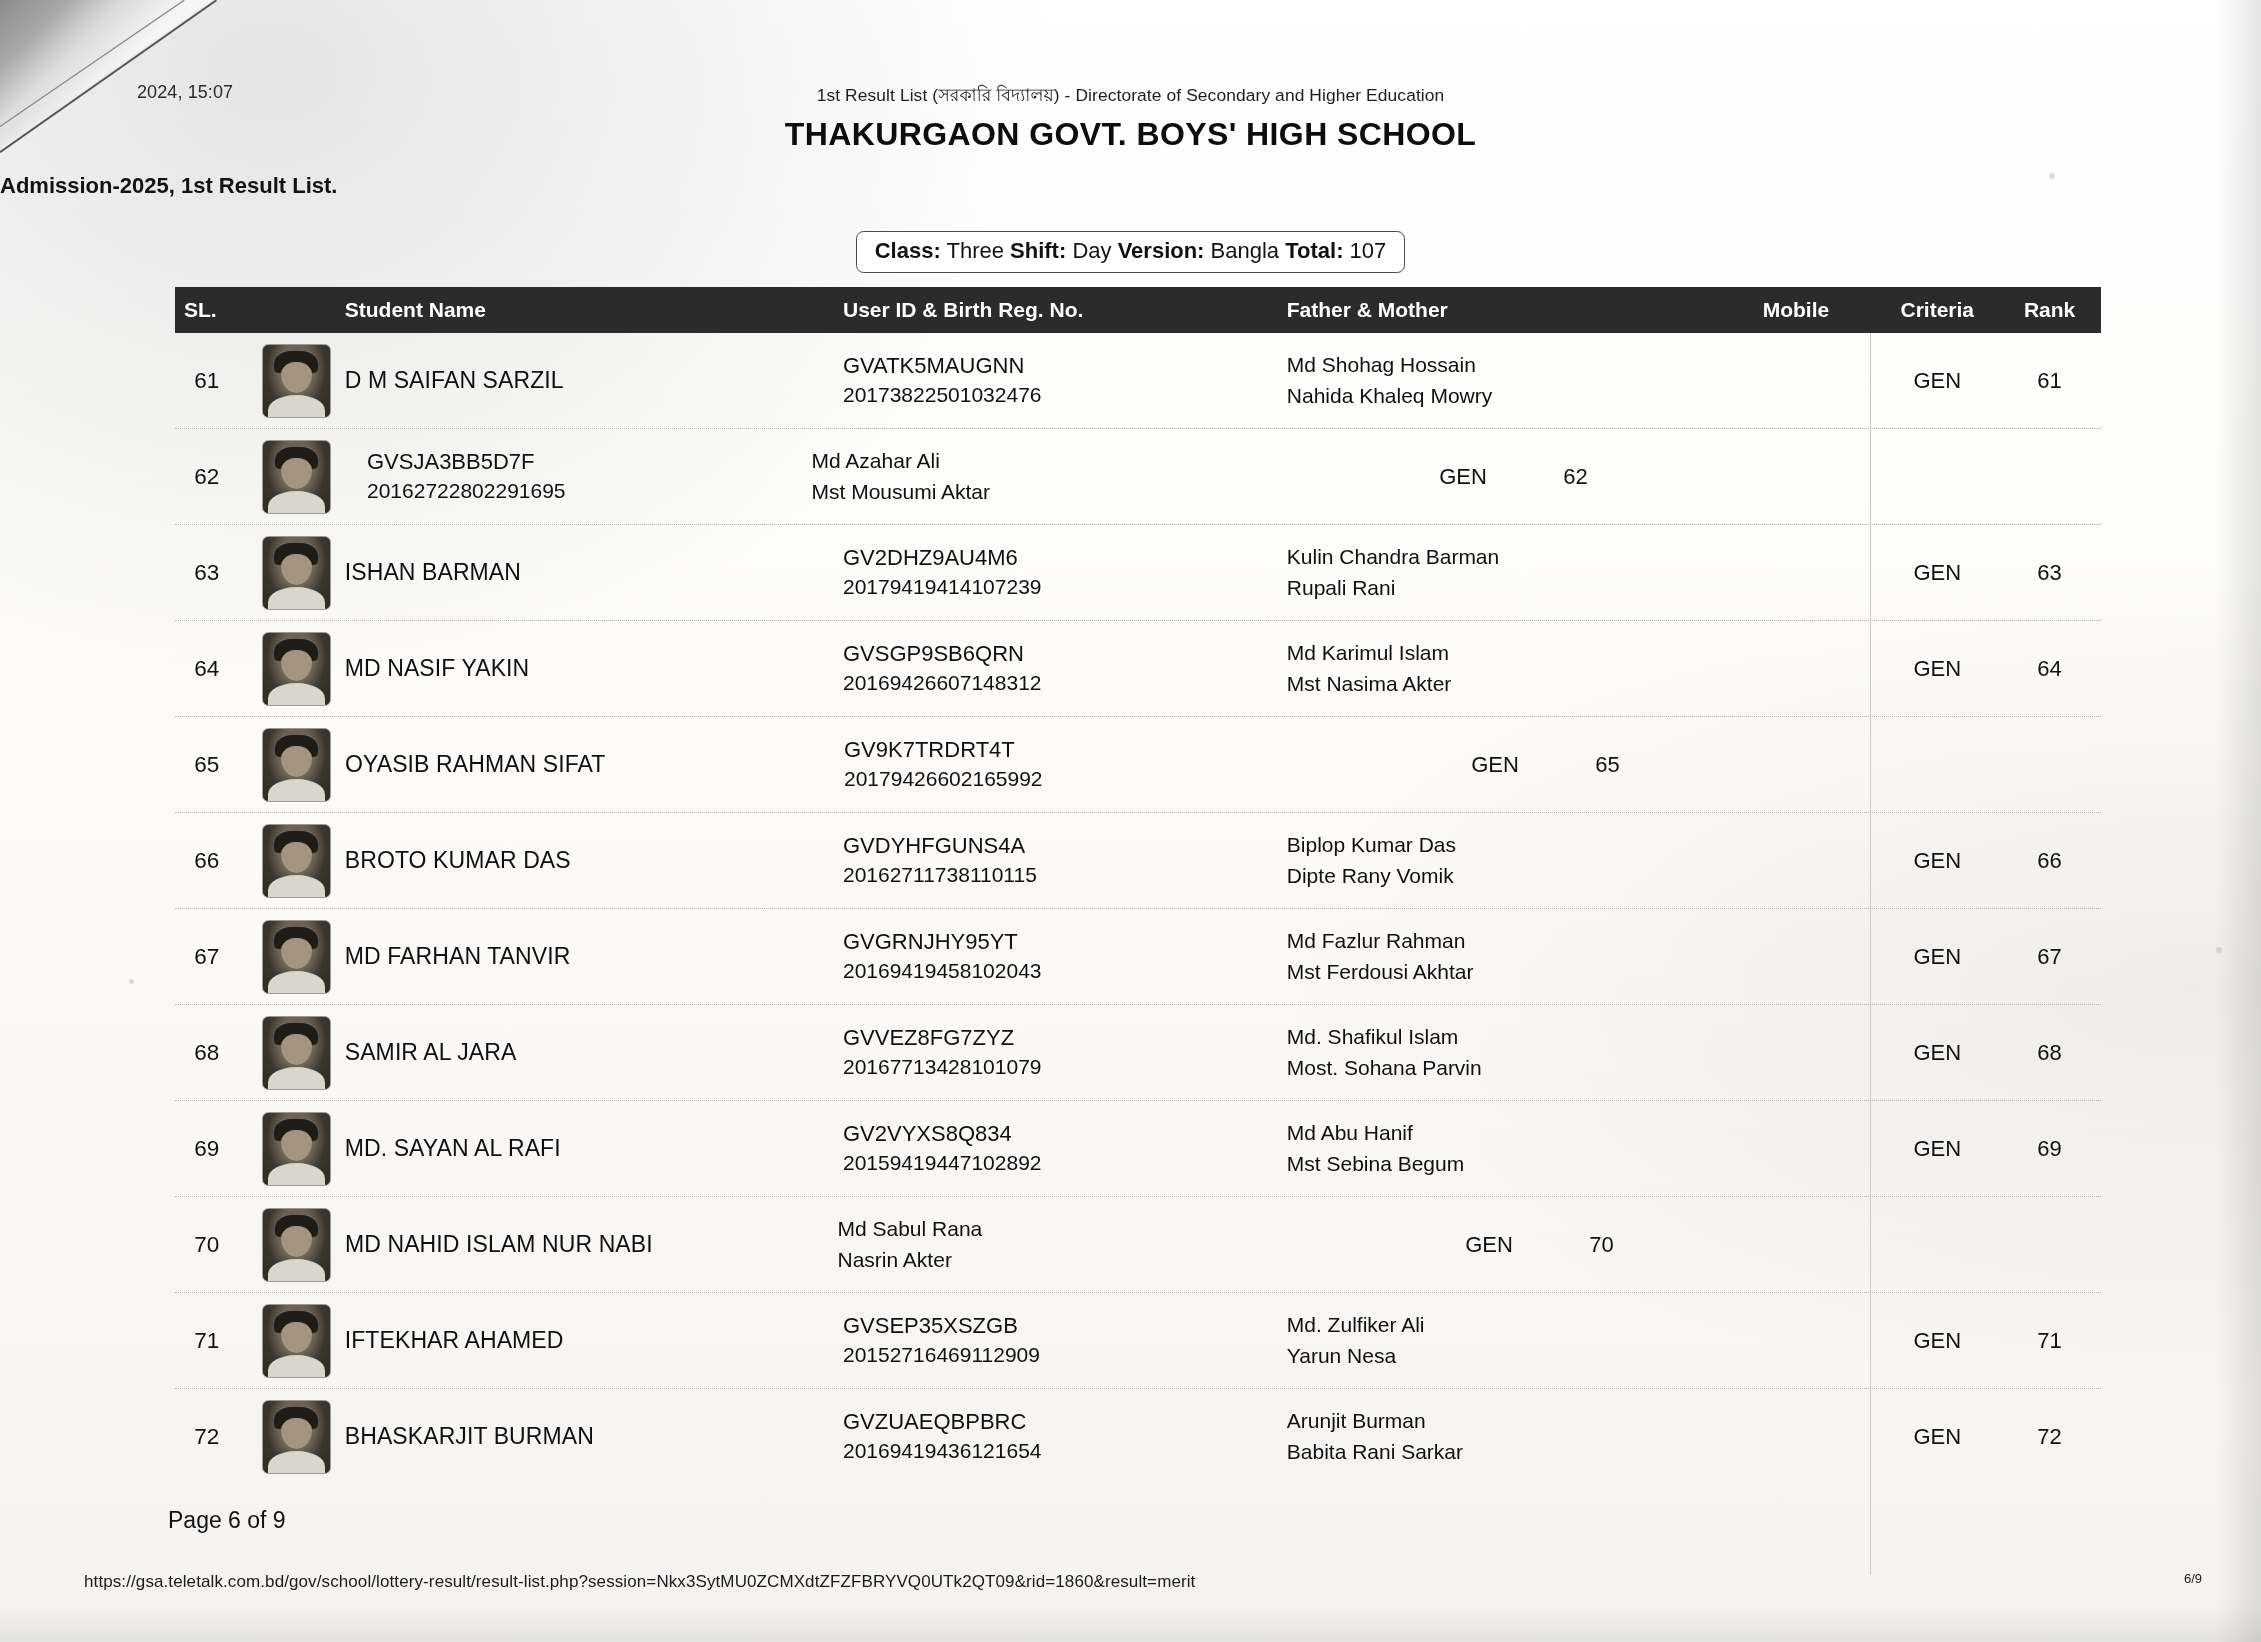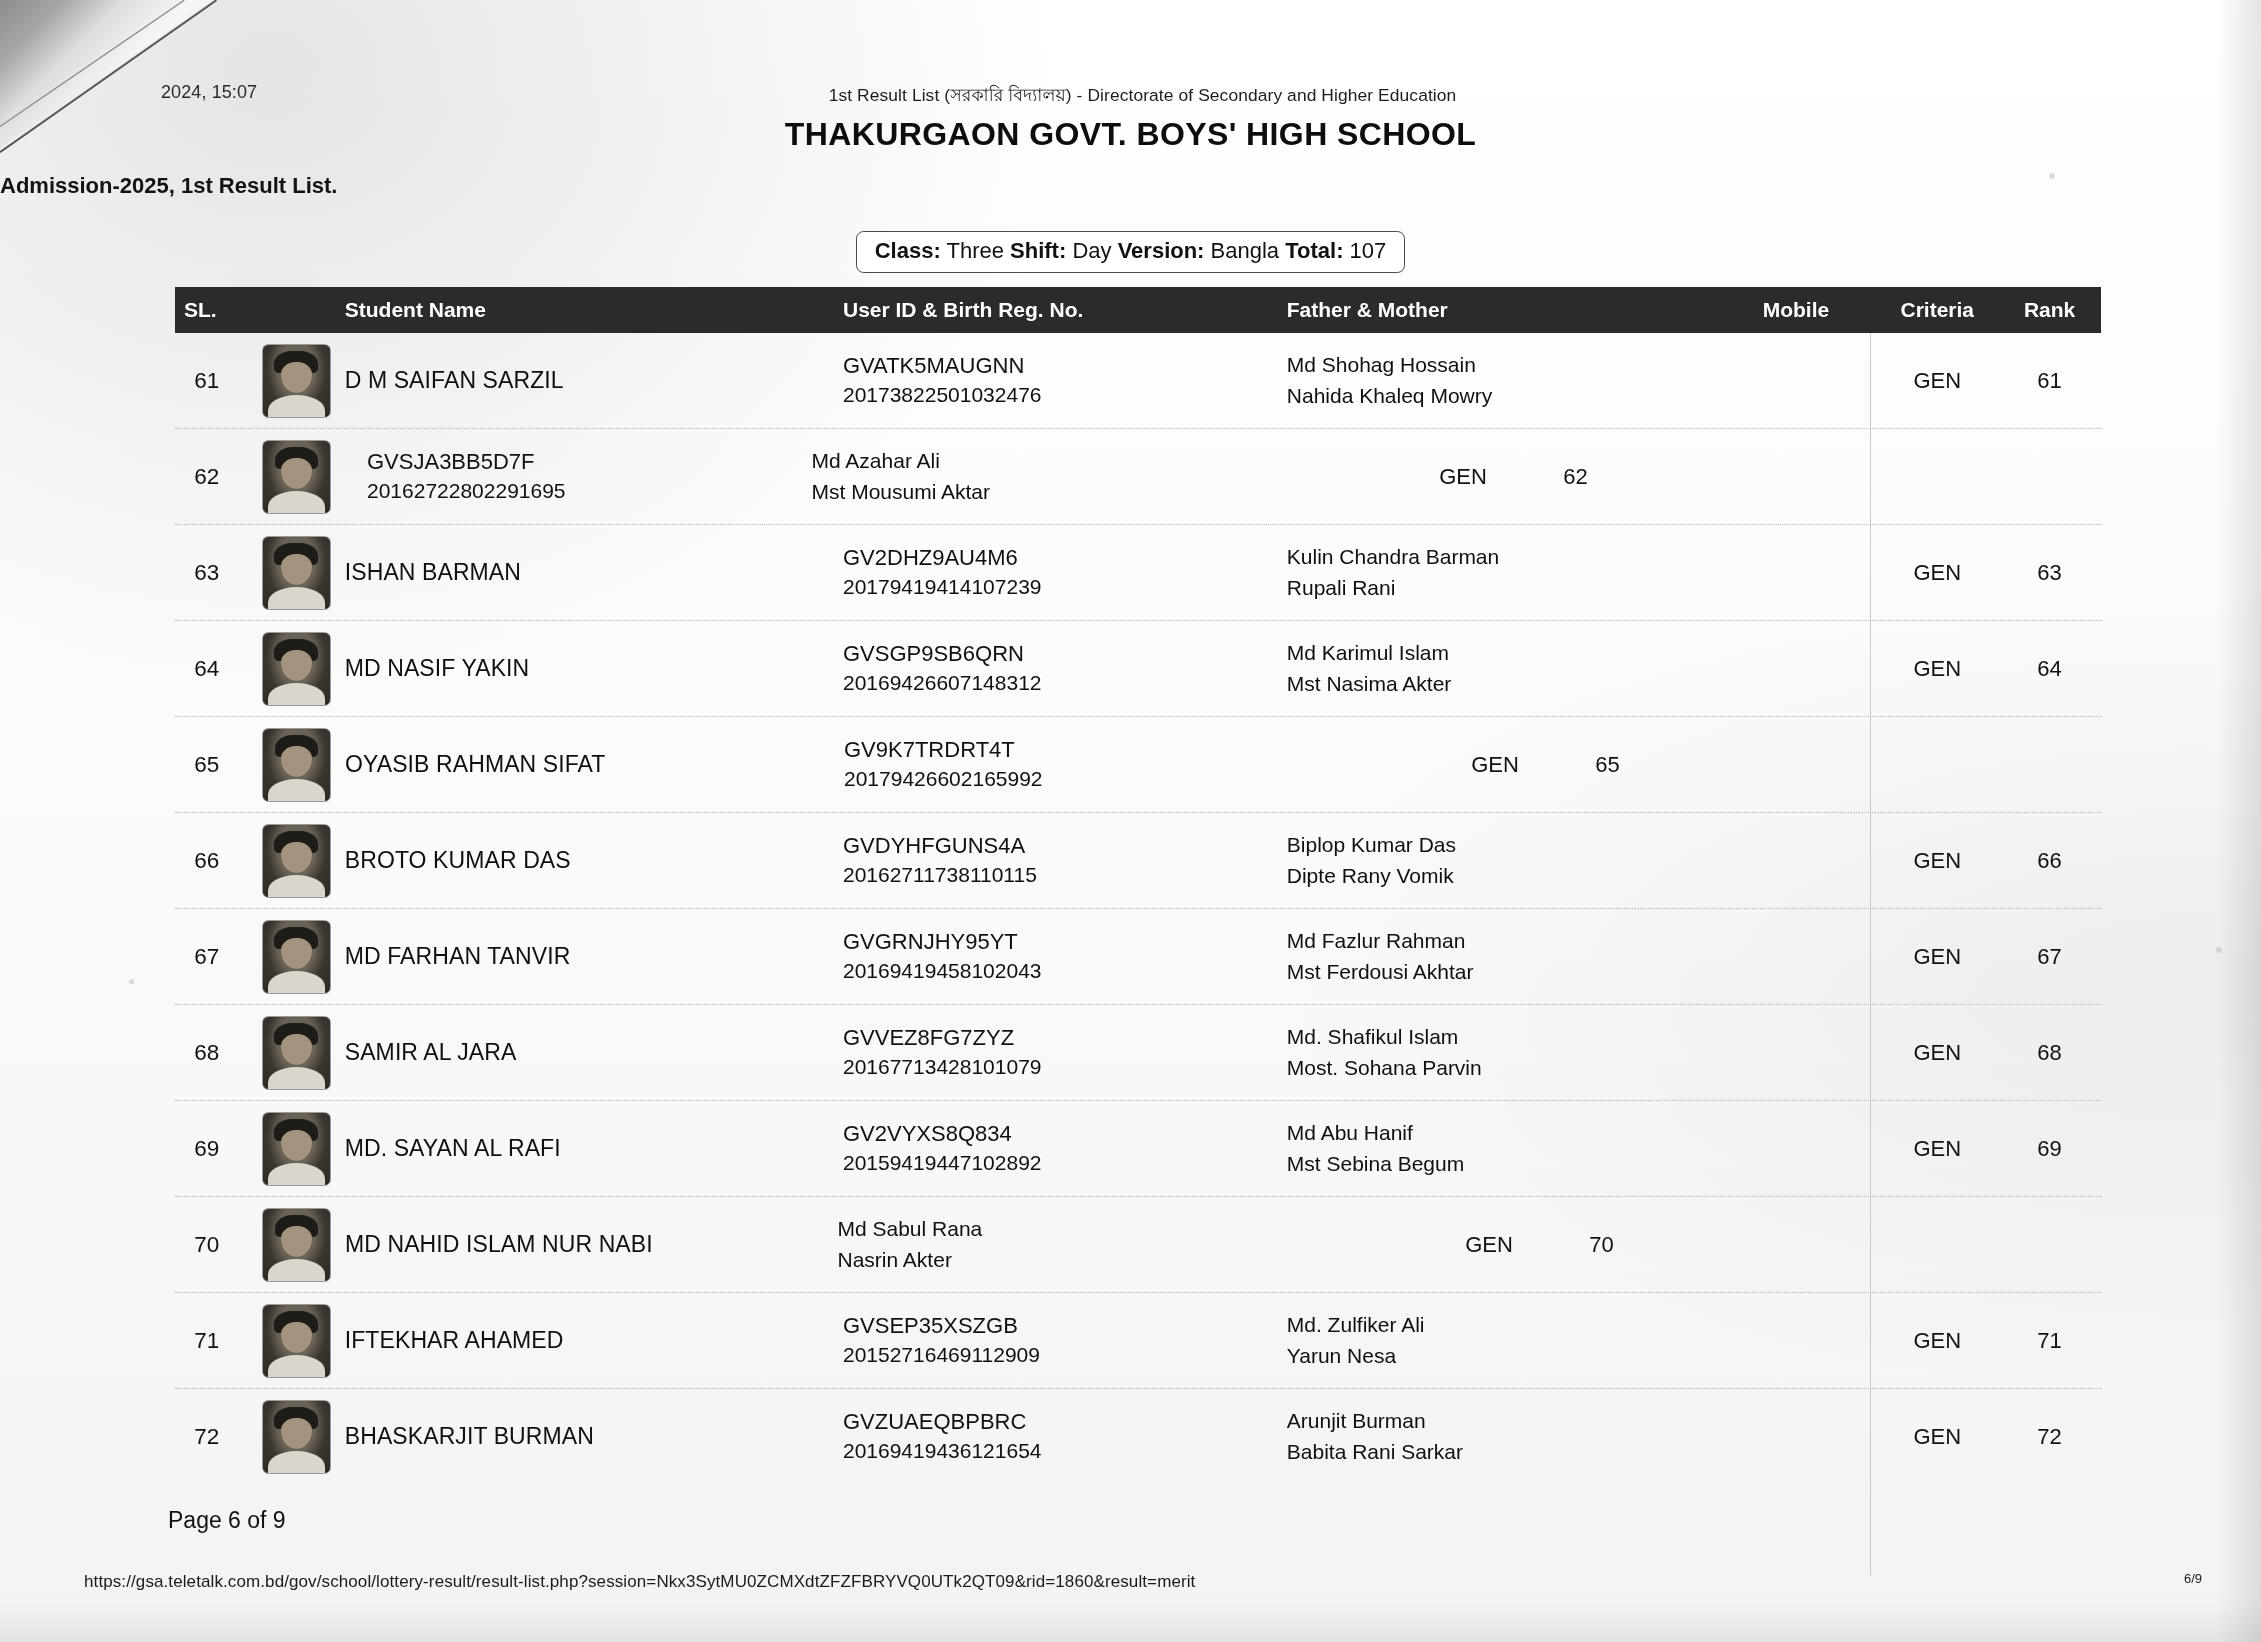--- a/index.html
+++ b/index.html
@@ -42,21 +42,20 @@
     background: #b9b9b9;
     border-radius: 50%;
     opacity: .5;
   }
 
   .meta-row {
     position: absolute;
     top: 82px;
     left: 0; right: 0;
     height: 19.3px;
-    margin-left: 24px;
   }
   .meta-left {
     position: absolute;
     left: 137px; top: 0;
     font-size: 18px;
     color: #2a2a2a;
     letter-spacing: 0.1px;
   }
   .meta-center {
     position: absolute;

